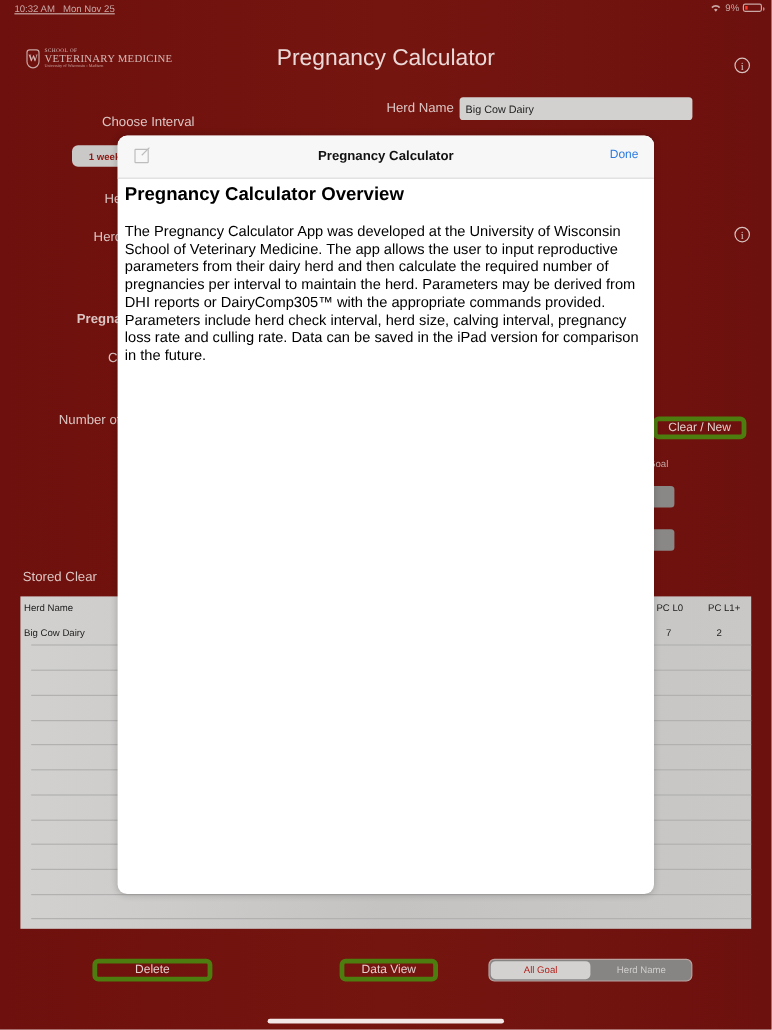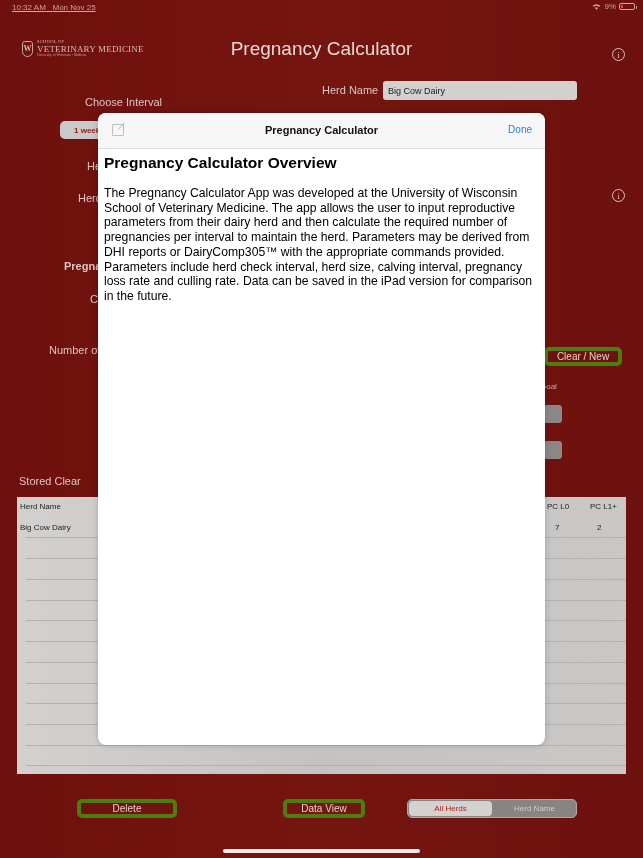--- a/index.html
+++ b/index.html
@@ -126,21 +126,21 @@
 <div class="abs row-line" style="top:662px;"></div>
 <div class="abs row-line" style="top:683px;"></div>
 <div class="abs row-line" style="top:703px;"></div>
 <div class="abs row-line" style="top:724px;"></div>
 <div class="abs row-line" style="top:745px;"></div>
 <div class="abs row-line" style="top:765px;"></div>
 
 <button class="abs outline-btn" style="left:77px; top:799px; width:100px; height:19px;">Delete</button>
 <button class="abs outline-btn" style="left:239px; top:799px; width:82px; height:19px;margin-left:44px;">Data View</button>
 <div class="abs seg-herds">
-  <div class="opt active">All Herds</div>
+  <div class="opt active">All Goal</div>
   <div class="opt inactive">Herd Name</div>
 </div>
 <div class="abs home-bar"></div>
 
 <div class="abs modal">
   <div class="modal-nav">
     <div class="edit-icon"></div>
     <div class="modal-title">Pregnancy Calculator</div>
     <div class="done-btn">Done</div>
   </div>

